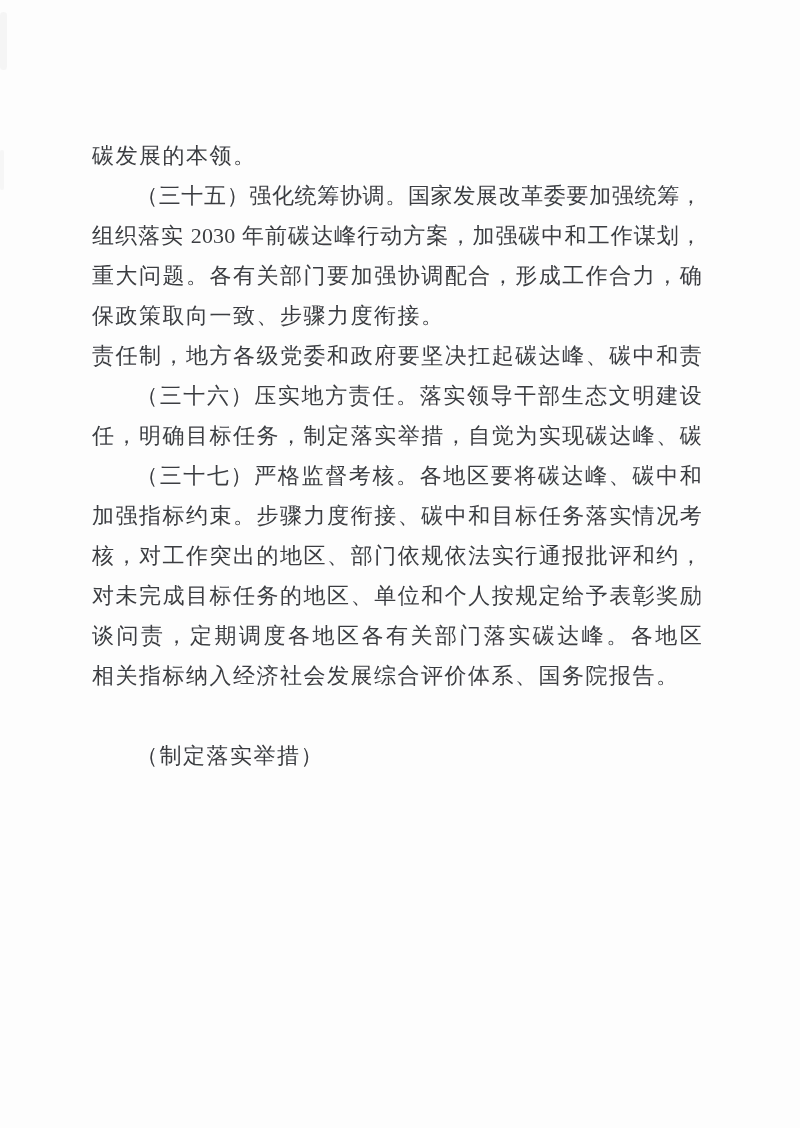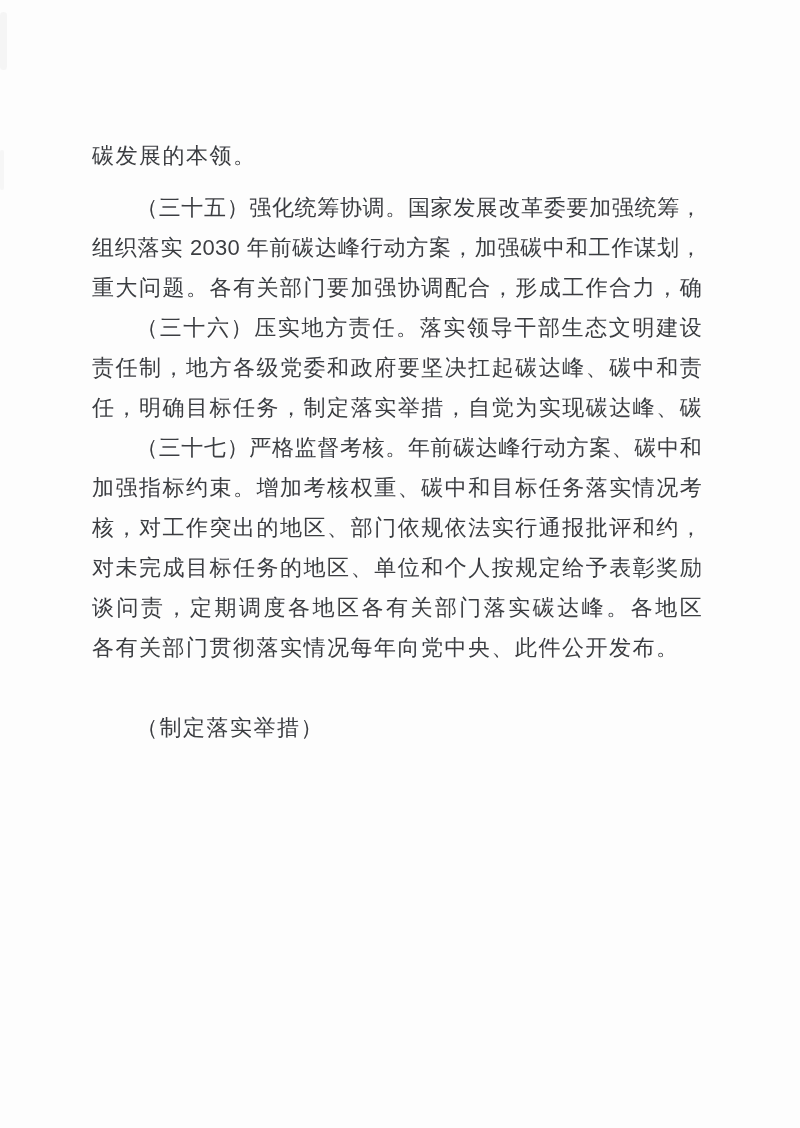--- a/index.html
+++ b/index.html
@@ -6,21 +6,21 @@
     margin: 0;
     padding: 0;
     background: #fdfdfd;
   }
   .page {
     position: relative;
     width: 800px;
     height: 835px;
     background: #fdfdfd;
     overflow: hidden;
-    font-family: Liberation Sans, sans-serif;
+    font-family: Liberation Serif, serif;
   }
   
   .scan-smudge {
     position: absolute;
     left: 0;
     top: 12px;
     width: 7px;
     height: 58px;
     background: #eeeeee;
     border-radius: 4px;
@@ -84,32 +84,33 @@
 </head>
 <body>
 
 <div class="page">
 
   <div class="scan-smudge"></div>
   <div class="scan-smudge2"></div>
 
   <div class="doc-body">
       <div class="line">碳发展的本领。</div>
-      <div class="line fill" style="padding-left: 2em; margin-top: 12px;">（三十五）强化统筹协调。国家发展改革委要加强统筹，</div>
+      <div class="line fill" style="padding-left: 2em;">（三十五）强化统筹协调。国家发展改革委要加强统筹，</div>
       <div class="line fill">组织落实 2030 年前碳达峰行动方案，加强碳中和工作谋划，</div>
       <div class="line fill">重大问题。各有关部门要加强协调配合，形成工作合力，确</div>
+      <div class="line">保政策取向一致、步骤力度衔接。</div>
+      <div class="line fill">责任制，地方各级党委和政府要坚决扛起碳达峰、碳中和责</div>
       <div class="line fill" style="padding-left: 2em;">（三十六）压实地方责任。落实领导干部生态文明建设</div>
-      <div class="line fill">责任制，地方各级党委和政府要坚决扛起碳达峰、碳中和责</div>
       <div class="line fill">任，明确目标任务，制定落实举措，自觉为实现碳达峰、碳</div>
-      <div class="line fill" style="padding-left: 2em;">（三十七）严格监督考核。年前碳达峰行动方案、碳中和</div>
-      <div class="line fill">加强指标约束。增加考核权重、碳中和目标任务落实情况考</div>
+      <div class="line fill" style="padding-left: 2em;">（三十七）严格监督考核。各地区要将碳达峰、碳中和</div>
+      <div class="line fill">加强指标约束。步骤力度衔接、碳中和目标任务落实情况考</div>
       <div class="line fill">核，对工作突出的地区、部门依规依法实行通报批评和约，</div>
       <div class="line fill">对未完成目标任务的地区、单位和个人按规定给予表彰奖励</div>
       <div class="line fill">谈问责，定期调度各地区各有关部门落实碳达峰。各地区</div>
-      <div class="line">各有关部门贯彻落实情况每年向党中央、此件公开发布。</div>
+      <div class="line">相关指标纳入经济社会发展综合评价体系、国务院报告。</div>
       <div class="line blank"></div>
       <div class="line" style="padding-left: 2em;">（制定落实举措）</div>
     </div>
 
   <div class="footer">
     <span>—</span>
     <span class="num">15</span>
     <span>—</span>
   </div>
 

